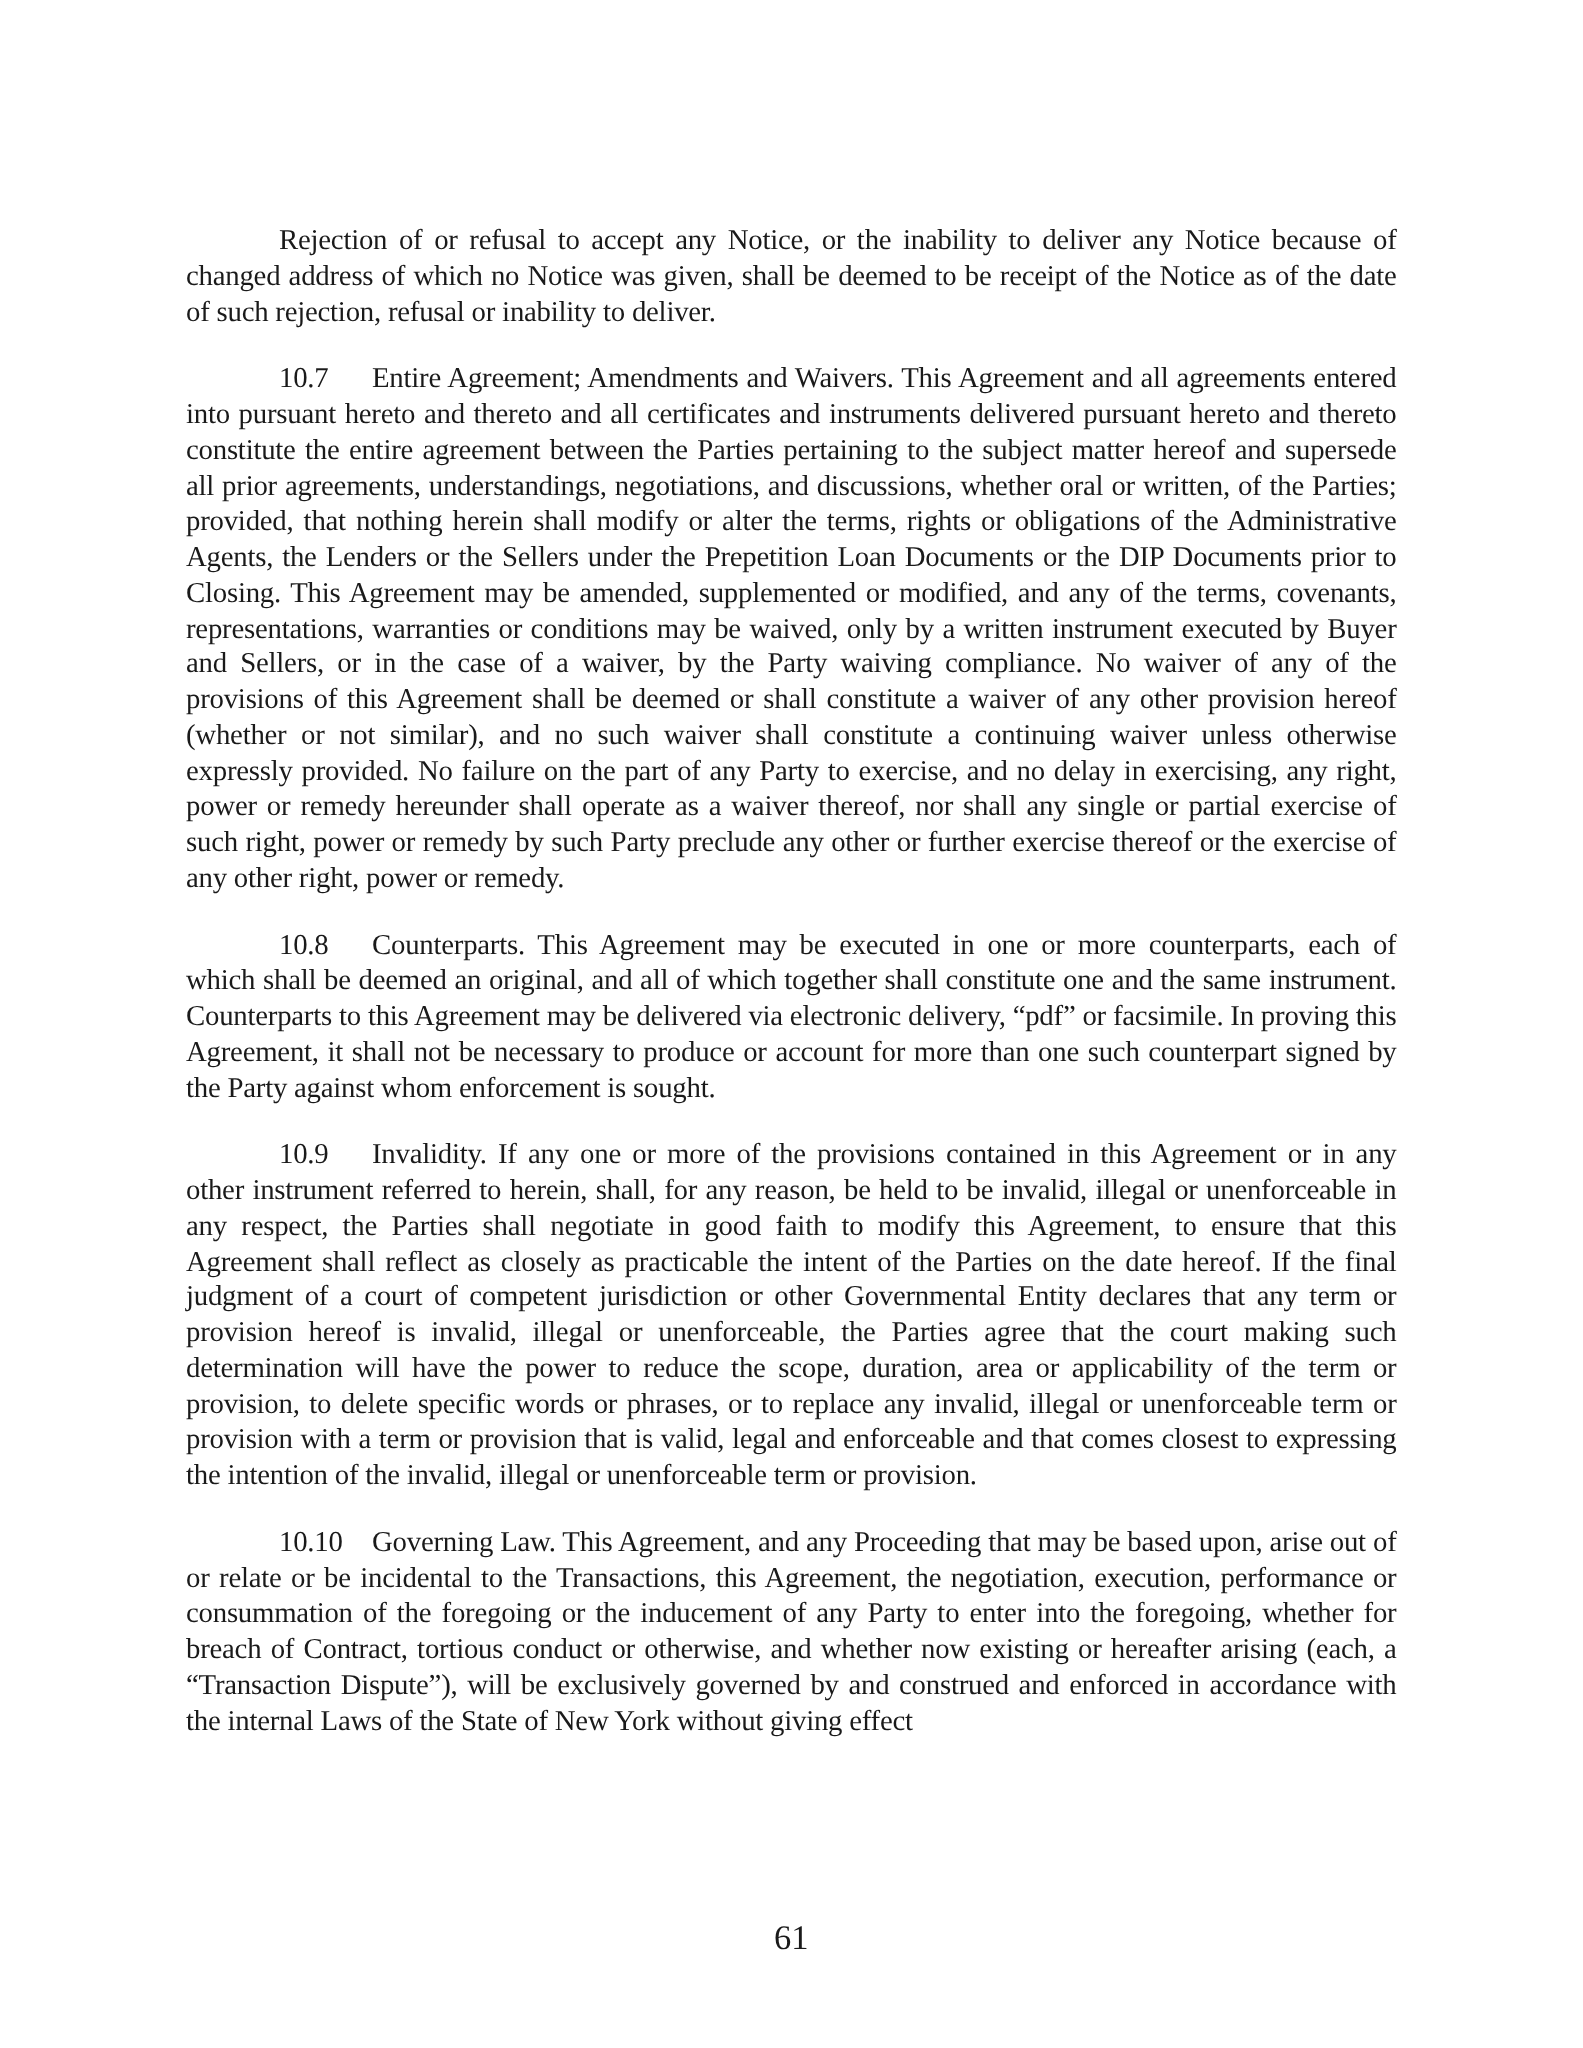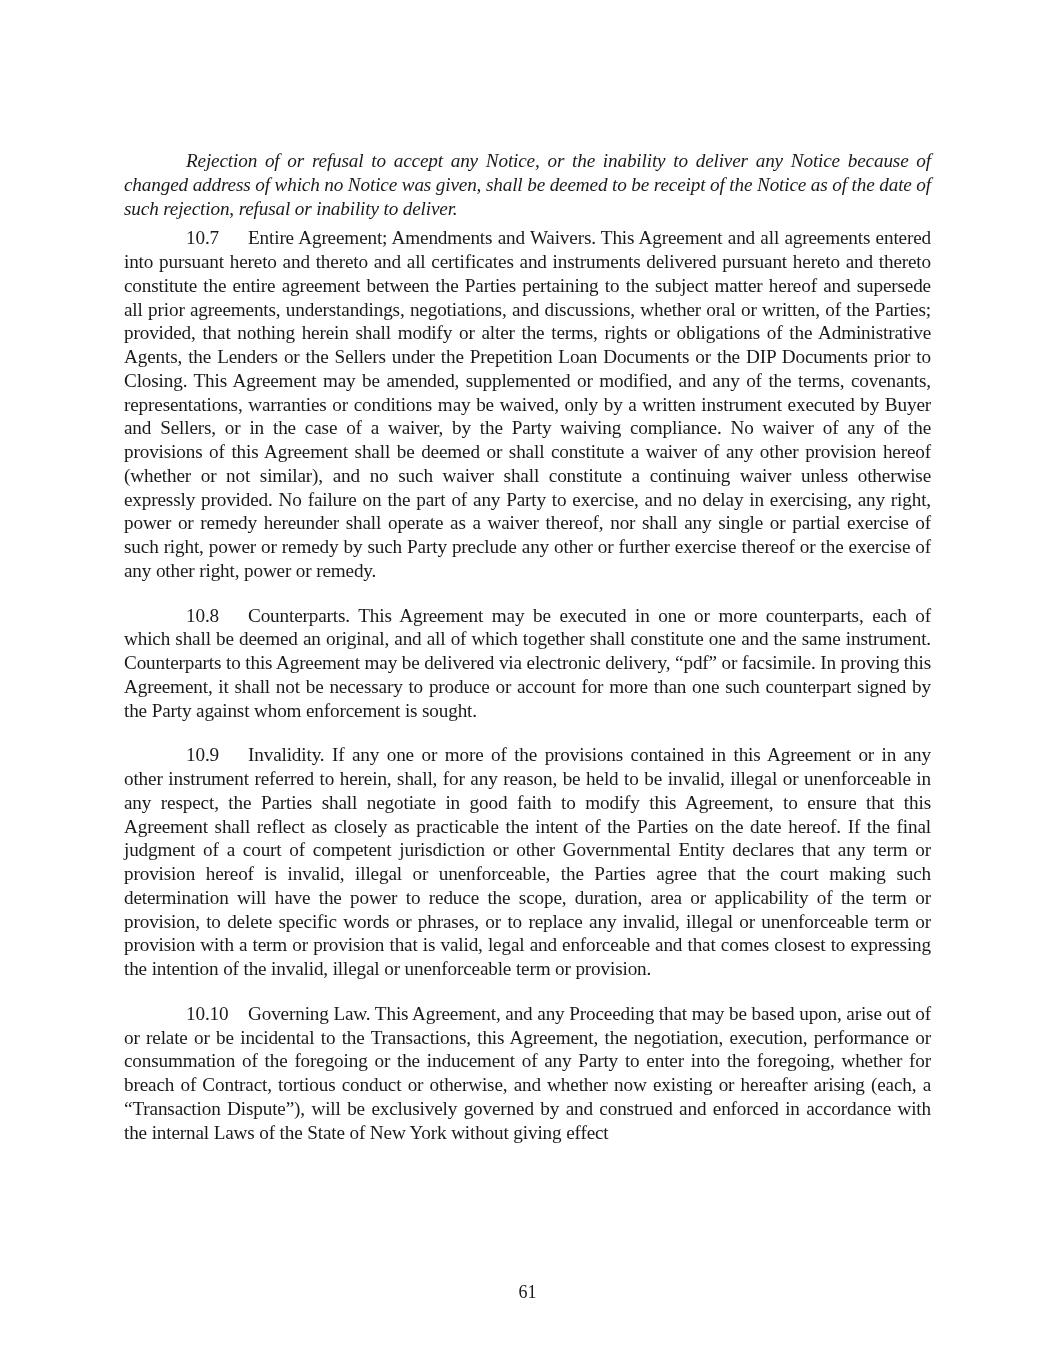--- a/index.html
+++ b/index.html
@@ -24,39 +24,38 @@
     .para {
       font-size: 19.2px;
       line-height: 23.75px;
       text-align: justify;
       text-indent: 62px;
       margin: 0 0 21px 0;
       letter-spacing: -0.15px;
       word-spacing: 0px;
     }
     .para.continuation {
-      margin-bottom: 6px;
-      font-style: italic;
+      margin-bottom: 21px;
     }
     .sec-num {
       display: inline-block;
       min-width: 62px;
       text-indent: 0;
     }
     .u {
       text-underline-offset: 2px;
       text-decoration-thickness: 1px;
     }
     .page-number {
       position: absolute;
       left: 0;
       width: 1055px;
       top: 1280px;
       text-align: center;
-      font-size: 18px;
+      font-size: 23px;
       line-height: 24px;
     }
   </style>
 </head>
 <body>
 
 <div class="page">
 
   <p class="para continuation">Rejection of or refusal to accept any Notice, or the inability to deliver any Notice because of changed address of which no Notice was given, shall be deemed to be receipt of the Notice as of the date of such rejection, refusal or inability to deliver.</p>
 

